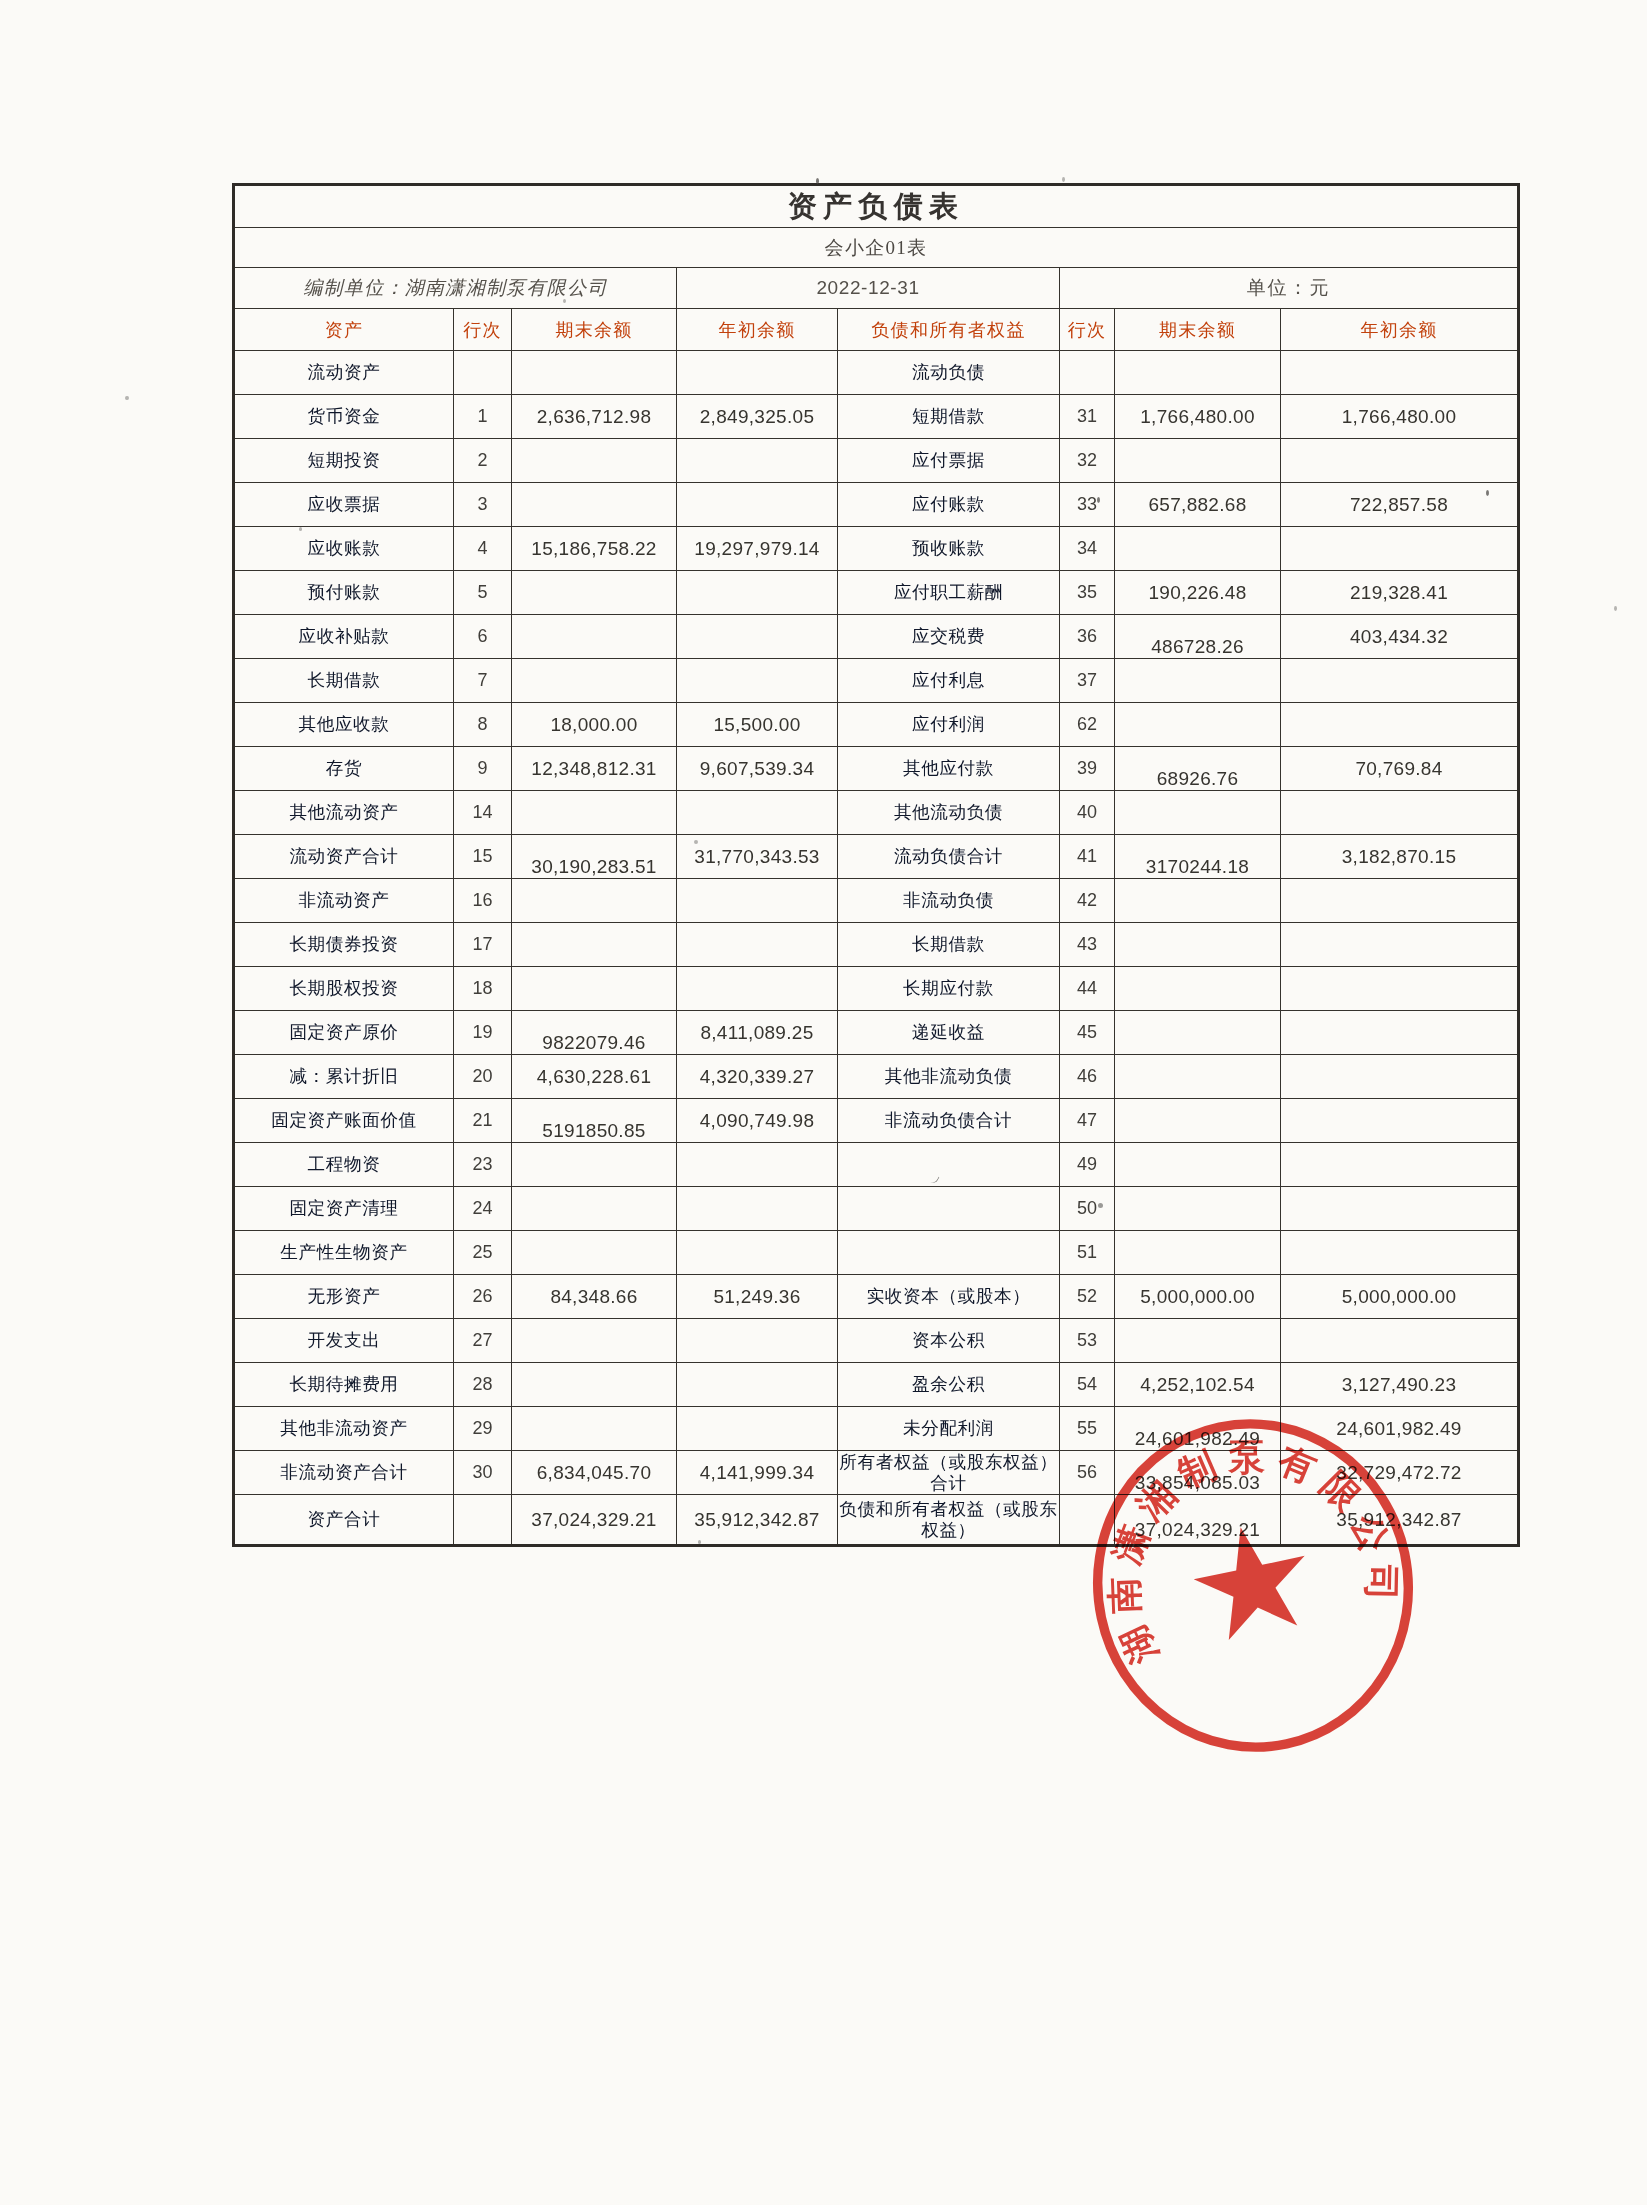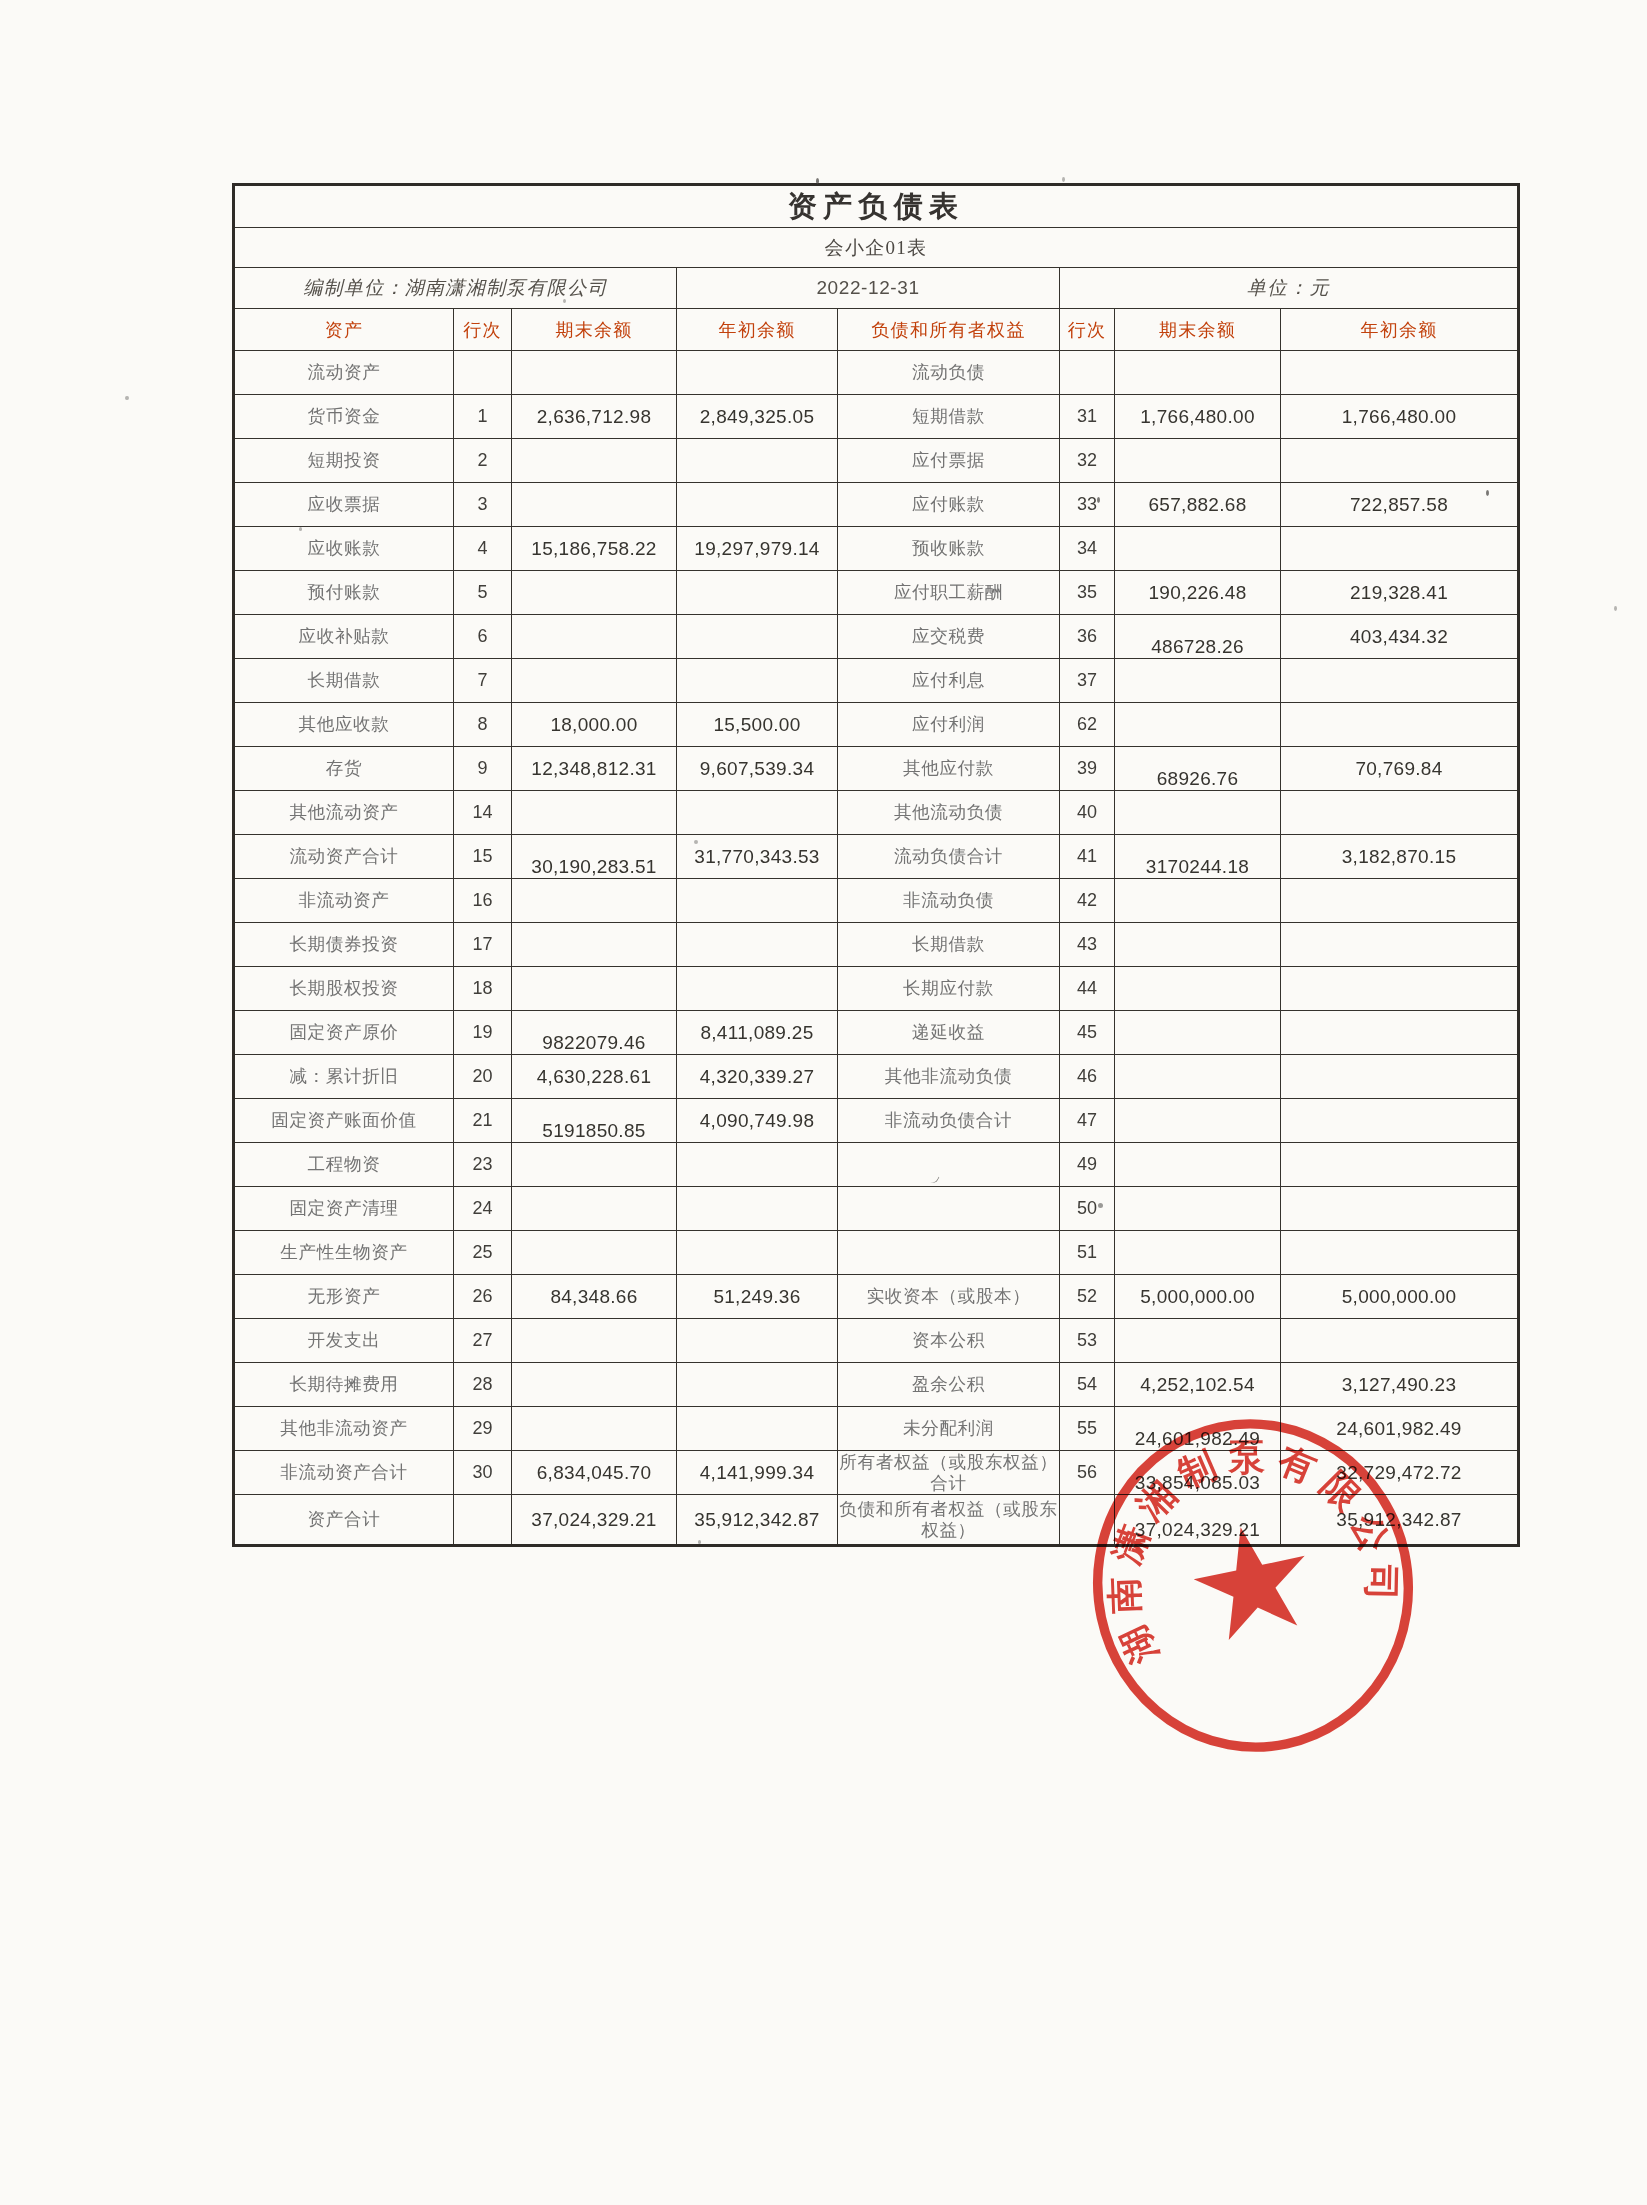--- a/index.html
+++ b/index.html
@@ -28,25 +28,25 @@
   table.sheet{border:3.1px solid #2e2b27;}
   td.title-cell{
     height:41px;
     font-size:29px;font-weight:700;letter-spacing:6.3px;
     color:#363330;
   }
   td.subtitle-cell{height:39px;font-size:19px;letter-spacing:1.3px;color:#4c4843;}
   tr.info-row td{height:40px;font-size:19px;color:#54504a;}
   td.info-left{text-align:left;padding-left:39px;letter-spacing:1.3px;font-style:italic;}
   td.info-mid{font-family:"Liberation Sans","DejaVu Sans",sans-serif;font-size:19.5px;color:#3d3b38;letter-spacing:0.6px;}
-  td.info-right{letter-spacing:1.9px;font-style:italic;}
+  td.info-right{letter-spacing:1.9px;}
   tr.head-row td{height:41px;font-size:18px;color:#c2410c;letter-spacing:1.3px;}
   tbody td{height:43px;}
   tbody tr.tall td{height:49px;}
-  td.label{font-size:17.6px;color:#737373;line-height:1.18;padding:1.3px 6.3px;letter-spacing:0.6px;}
+  td.label{font-size:17.6px;color:#0f172a;line-height:1.18;padding:1.3px 6.3px;letter-spacing:0.6px;}
   td.no{font-family:"Liberation Sans","DejaVu Sans",sans-serif;font-size:18px;color:#403e3a;}
   td.num{font-family:"Liberation Sans","DejaVu Sans",sans-serif;font-size:19px;color:#36342f;letter-spacing:0.3px;}
   td.low > span{position:relative;top:10px;display:inline-block;}
   
   .speck{position:absolute;background:#4d4b48;border-radius:50%;opacity:.75;}
   .speck.light{opacity:.4;}
   .mark-comma{
     position:absolute;width:6.3px;height:8.8px;
     border-right:1.9px solid #5a5855;border-radius:0 0 6.3px 0;
     transform:rotate(28deg);opacity:.7;

